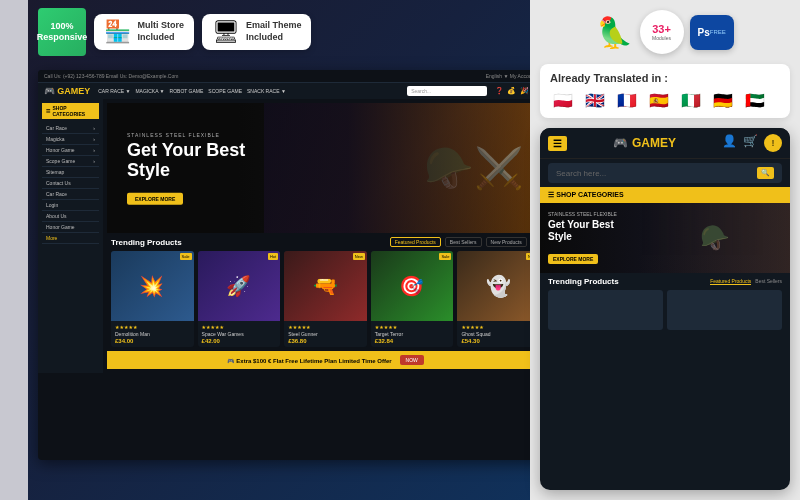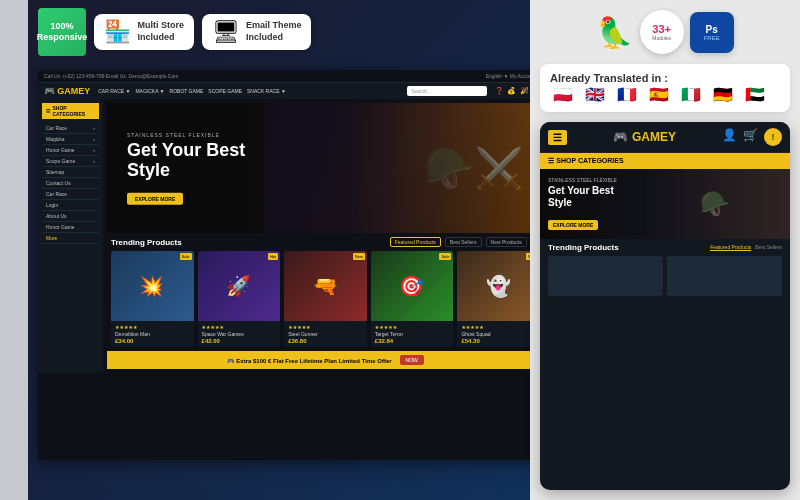--- a/index.html
+++ b/index.html
@@ -406,21 +406,21 @@
       font-size: 5px;
       color: #666;
     }
 
     
     .ps-badge {
       background: #0d47a1;
       border-radius: 8px;
       padding: 12px 8px;
       display: flex;
-      flex-direction: column;
+      flex-direction: row;
       align-items: center;
       justify-content: center;
       min-width: 44px;
       box-shadow: 0 2px 6px rgba(0,0,0,0.2);
     }
 
     .ps-text {
       font-size: 10px;
       font-weight: 900;
       color: white;
@@ -436,20 +436,21 @@
       background: white;
       border-radius: 8px;
       padding: 8px 10px;
       box-shadow: 0 2px 6px rgba(0,0,0,0.1);
     }
 
     .translation-title {
       font-size: 11px;
       font-weight: bold;
       color: #333;
+      margin-bottom: 6px;
     }
 
     .flags-row {
       display: flex;
       gap: 6px;
       flex-wrap: wrap;
     }
 
     .flag {
       width: 26px;
@@ -840,20 +841,24 @@
         <span>🎮</span>
         <span>GAMEY</span>
       </div>
       <div class="mobile-nav-icons">
         <span>👤</span>
         <span>🛒</span>
         <span style="background:#f0c01a;border-radius:50%;width:18px;height:18px;display:flex;align-items:center;justify-content:center;font-size:9px;color:#000;">!</span>
       </div>
     </div>
 
+    <div class="mobile-search">
+      <span class="mobile-search-text">Search here...</span>
+      <span class="mobile-search-btn">🔍</span>
+    </div>
 
     <div class="mobile-categories">
       <span class="mobile-cat-text">☰  SHOP CATEGORIES</span>
     </div>
 
     <div class="mobile-hero">
       <div style="position:absolute;right:0;top:0;width:60%;height:100%;background:linear-gradient(to left,rgba(100,60,10,0.5),transparent);display:flex;align-items:center;justify-content:center;font-size:24px;opacity:0.6;">🪖</div>
       <div class="mobile-hero-subtitle">STAINLESS STEEL FLEXIBLE</div>
       <div class="mobile-hero-title">Get Your Best<br>Style</div>
       <div class="mobile-hero-btn">EXPLORE MORE</div>

